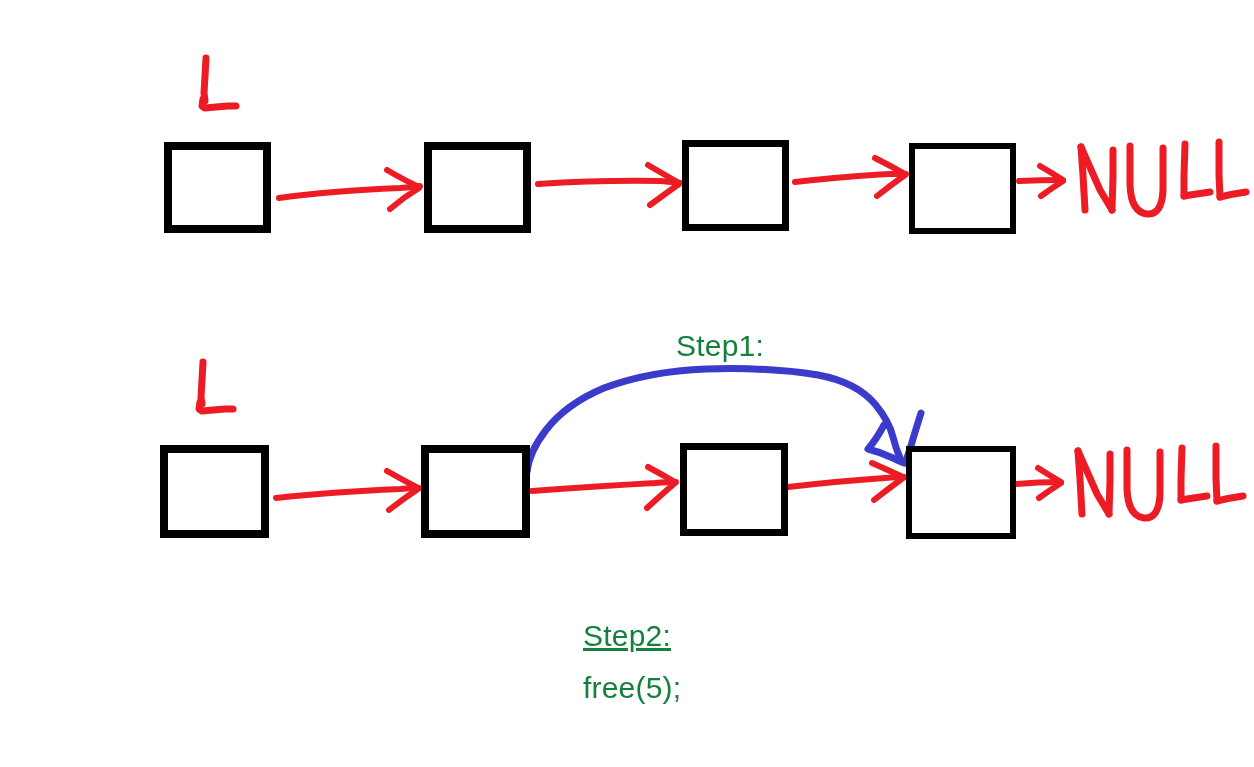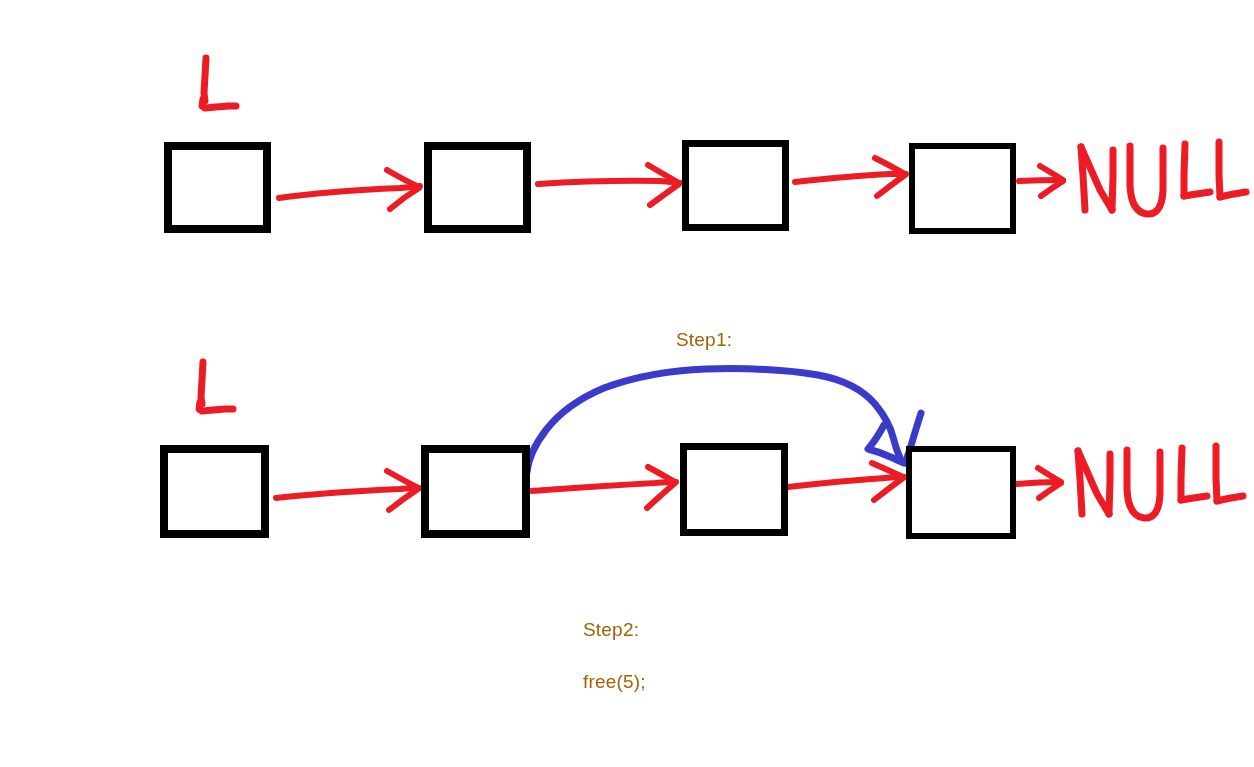--- a/index.html
+++ b/index.html
@@ -13,23 +13,23 @@
   #canvas{position:absolute;left:0;top:0;width:1254px;height:767px;}
   .node-box{
     position:absolute;
     background:#ffffff;
     border-style:solid;
     border-color:#000000;
     box-sizing:border-box;
   }
   .step-text{
     position:absolute;
-    color:#a16207;
+    color:#15803d;
     font-family:"Liberation Sans", sans-serif;
-    font-size:19px;
+    font-size:30px;
     letter-spacing:0.2px;
     white-space:nowrap;
     user-select:none;
   }
 </style>
 </head>
 <body>
 
 <svg id="canvas" viewBox="0 0 1254 767" xmlns="http://www.w3.org/2000/svg">
 
@@ -154,15 +154,15 @@
 <div class="node-box" style="left:682px;top:140px;width:107px;height:91px;border-width:7px;"></div>
 <div class="node-box" style="left:909px;top:143px;width:107px;height:91px;border-width:6px;"></div>
 
 <div class="node-box" style="left:160px;top:445px;width:109px;height:93px;border-width:8px;"></div>
 <div class="node-box" style="left:421px;top:445px;width:109px;height:93px;border-width:8px;"></div>
 <div class="node-box" style="left:680px;top:443px;width:108px;height:93px;border-width:7px;"></div>
 <div class="node-box" style="left:906px;top:446px;width:110px;height:93px;border-width:6px;"></div>
 
 <div class="step-text" style="left:676px;top:329px;">Step1:</div>
 
-<div class="step-text" style="left:583px;top:619px;">Step2:</div>
+<div class="step-text" style="left:583px;top:619px;text-decoration:underline;">Step2:</div>
 
 <div class="step-text" style="left:583px;top:671px;">free(5);</div>
 
 </body></html>

